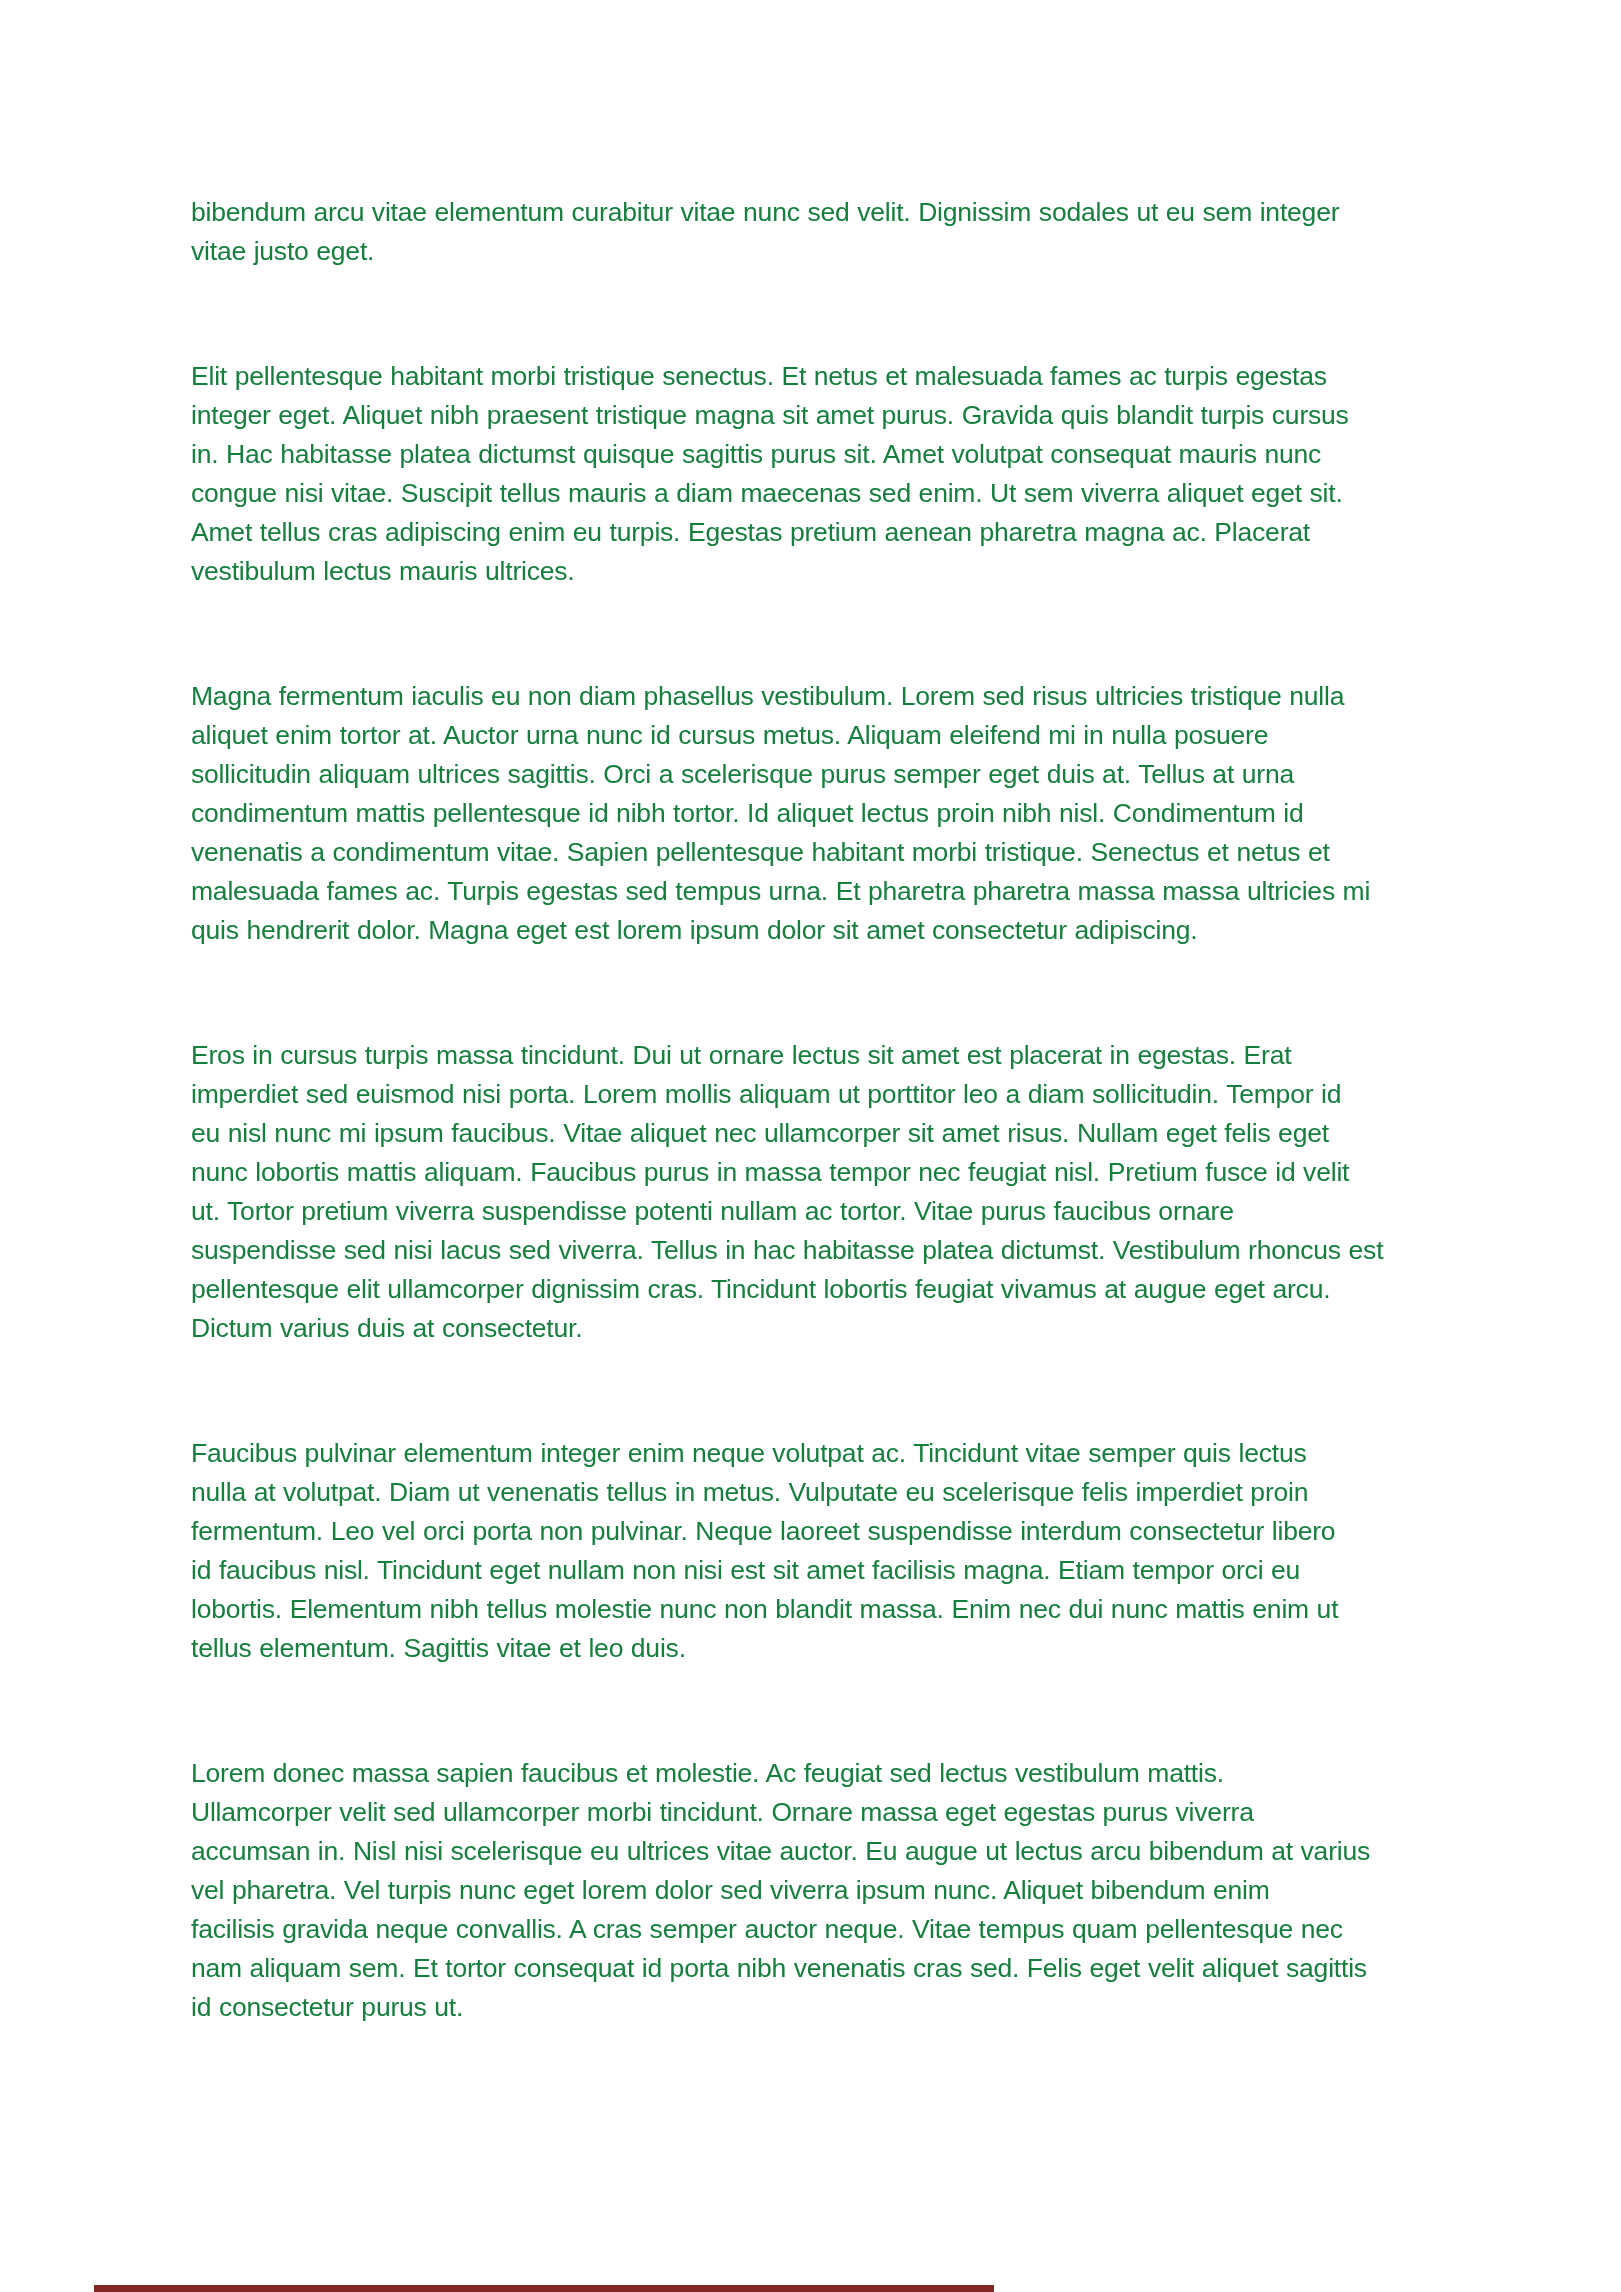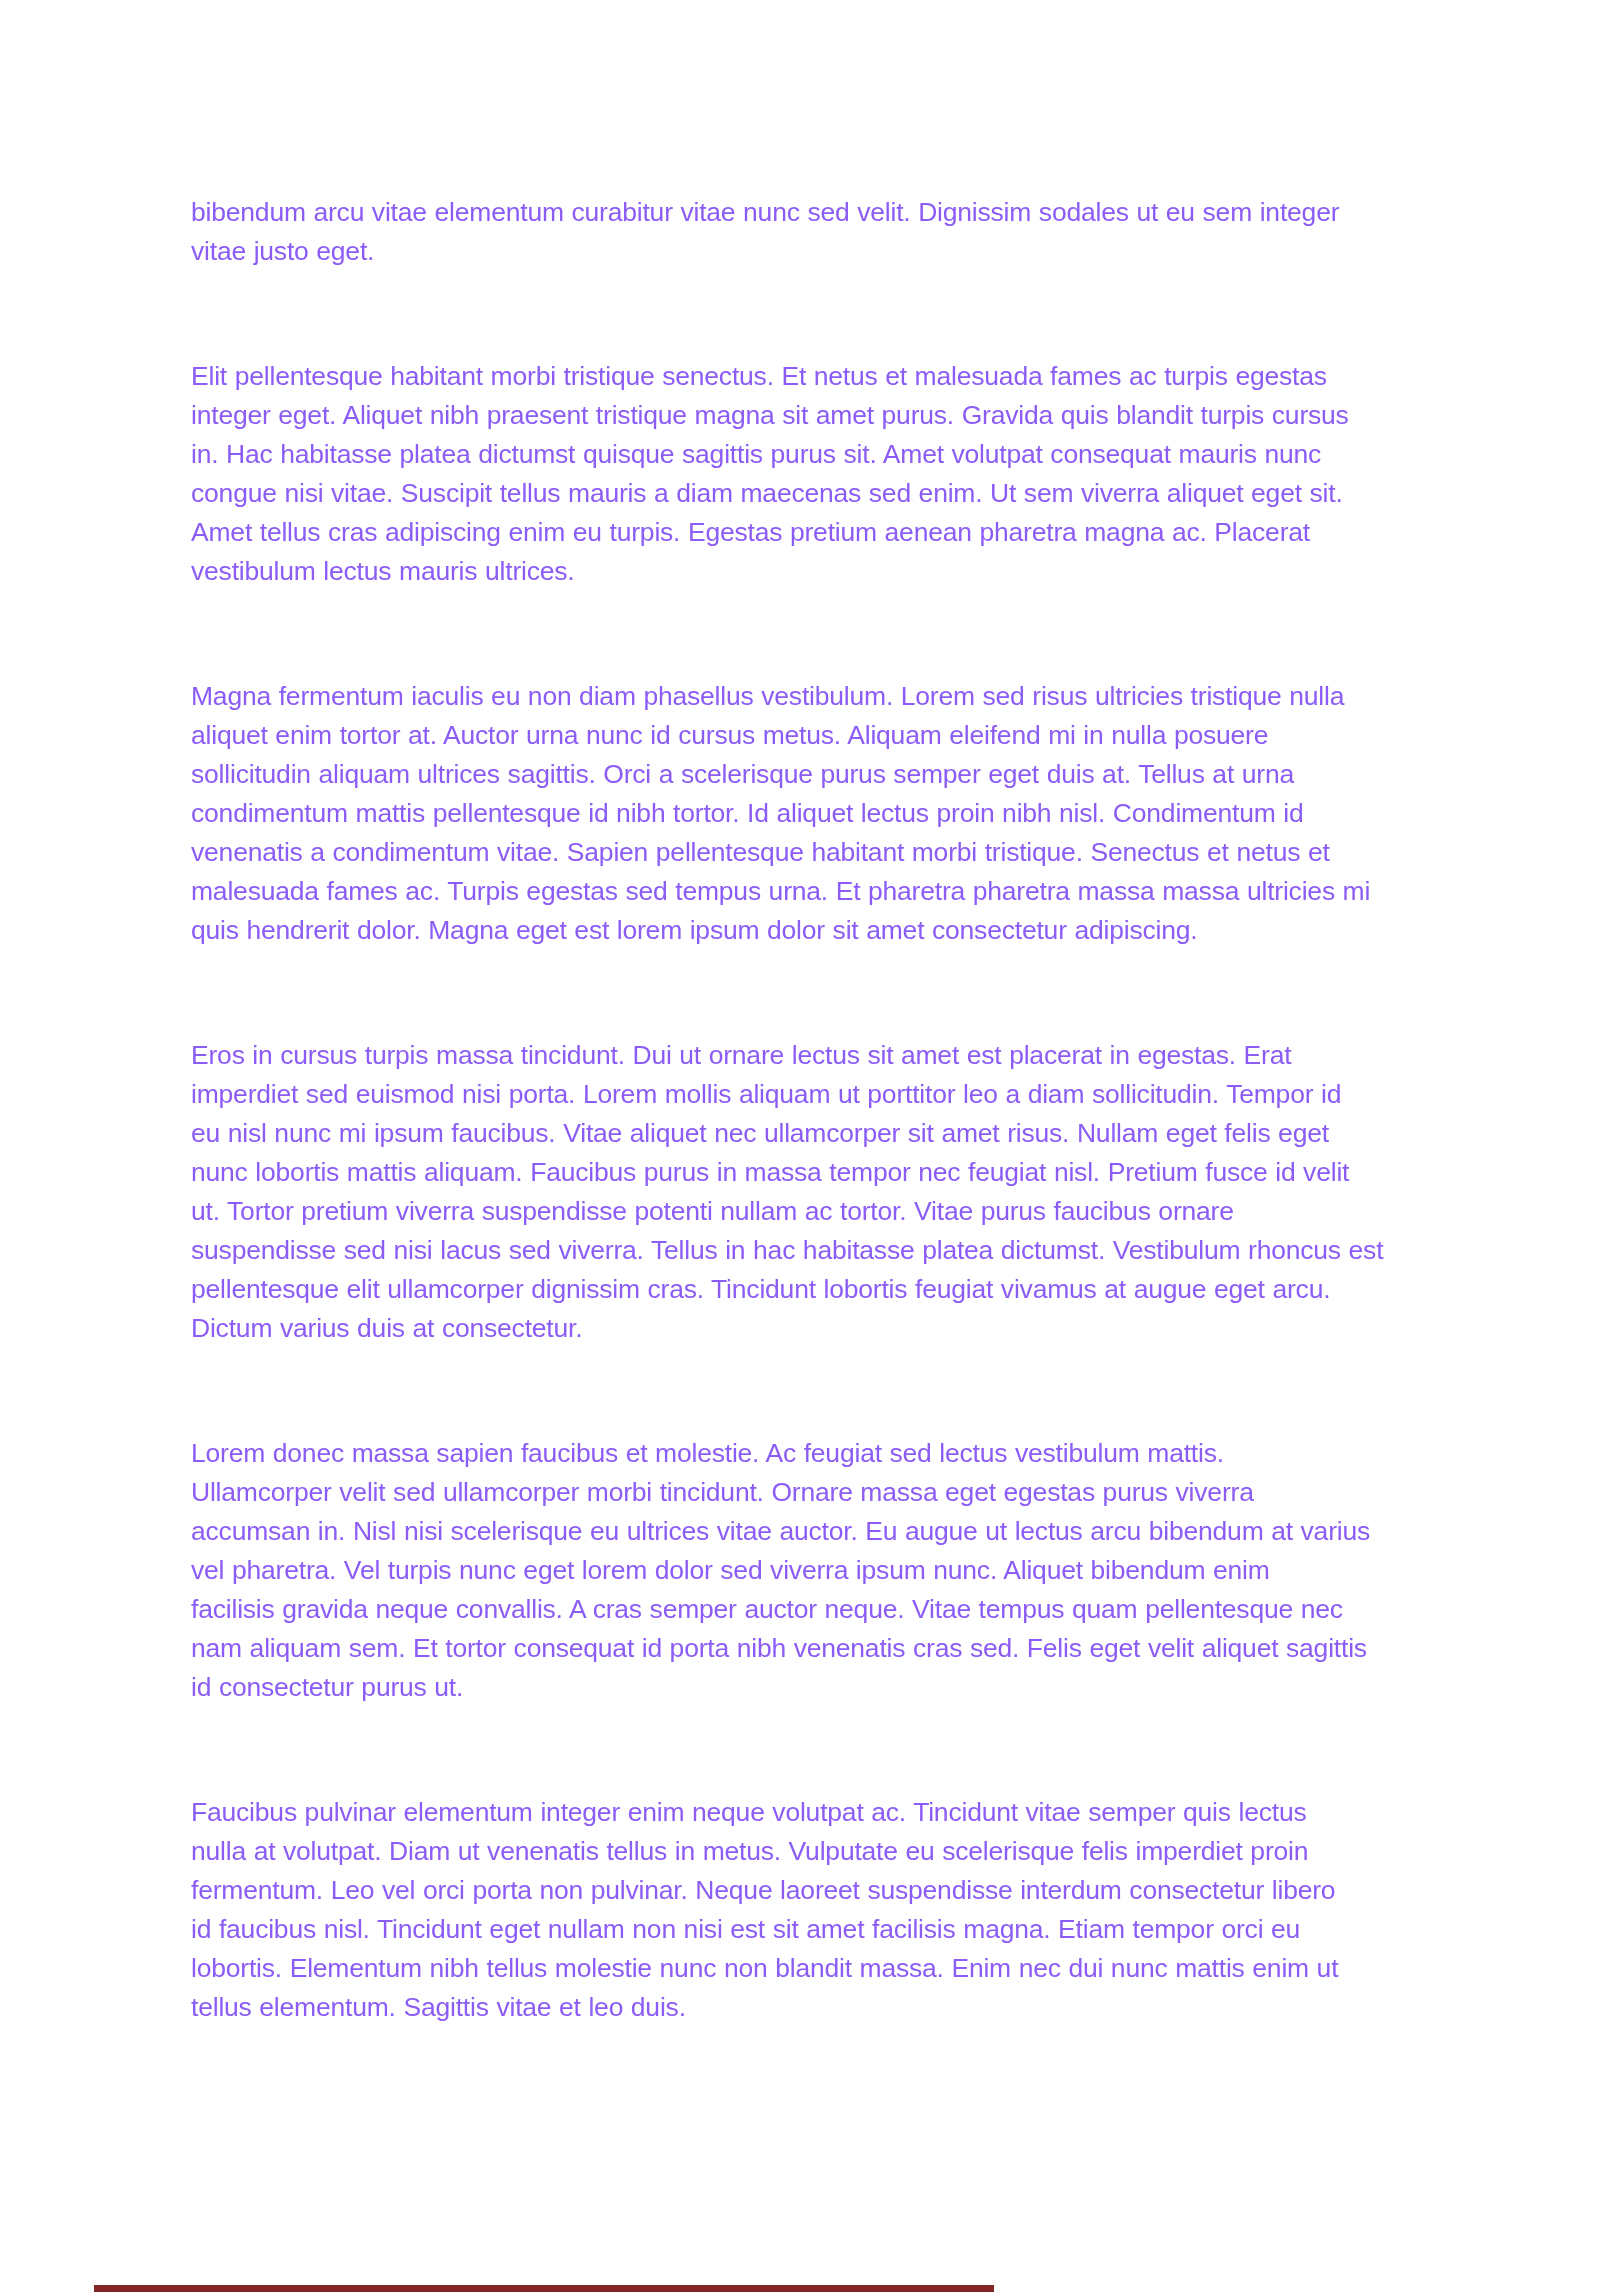--- a/index.html
+++ b/index.html
@@ -36,21 +36,21 @@
     bottom: 0;
     width: 900px;
     height: 7.8px;
     background: #822626; 
   }
 </style>
 </head>
 <body>
 
 <div class="page">
-  <div class="doc-body" style="color: #8b5cf6;">
+  <div class="doc-body" style="color: #15803d;">
 
   <p class="para">bibendum arcu vitae elementum curabitur vitae nunc sed velit. Dignissim sodales ut eu sem integer
 vitae justo eget.</p>
       <p class="para">Elit pellentesque habitant morbi tristique senectus. Et netus et malesuada fames ac turpis egestas
 integer eget. Aliquet nibh praesent tristique magna sit amet purus. Gravida quis blandit turpis cursus
 in. Hac habitasse platea dictumst quisque sagittis purus sit. Amet volutpat consequat mauris nunc
 congue nisi vitae. Suscipit tellus mauris a diam maecenas sed enim. Ut sem viverra aliquet eget sit.
 Amet tellus cras adipiscing enim eu turpis. Egestas pretium aenean pharetra magna ac. Placerat
 vestibulum lectus mauris ultrices.</p>
       <p class="para">Magna fermentum iaculis eu non diam phasellus vestibulum. Lorem sed risus ultricies tristique nulla
@@ -61,29 +61,29 @@
 malesuada fames ac. Turpis egestas sed tempus urna. Et pharetra pharetra massa massa ultricies mi
 quis hendrerit dolor. Magna eget est lorem ipsum dolor sit amet consectetur adipiscing.</p>
       <p class="para">Eros in cursus turpis massa tincidunt. Dui ut ornare lectus sit amet est placerat in egestas. Erat
 imperdiet sed euismod nisi porta. Lorem mollis aliquam ut porttitor leo a diam sollicitudin. Tempor id
 eu nisl nunc mi ipsum faucibus. Vitae aliquet nec ullamcorper sit amet risus. Nullam eget felis eget
 nunc lobortis mattis aliquam. Faucibus purus in massa tempor nec feugiat nisl. Pretium fusce id velit
 ut. Tortor pretium viverra suspendisse potenti nullam ac tortor. Vitae purus faucibus ornare
 suspendisse sed nisi lacus sed viverra. Tellus in hac habitasse platea dictumst. Vestibulum rhoncus est
 pellentesque elit ullamcorper dignissim cras. Tincidunt lobortis feugiat vivamus at augue eget arcu.
 Dictum varius duis at consectetur.</p>
+      <p class="para">Faucibus pulvinar elementum integer enim neque volutpat ac. Tincidunt vitae semper quis lectus
+nulla at volutpat. Diam ut venenatis tellus in metus. Vulputate eu scelerisque felis imperdiet proin
+fermentum. Leo vel orci porta non pulvinar. Neque laoreet suspendisse interdum consectetur libero
+id faucibus nisl. Tincidunt eget nullam non nisi est sit amet facilisis magna. Etiam tempor orci eu
+lobortis. Elementum nibh tellus molestie nunc non blandit massa. Enim nec dui nunc mattis enim ut
+tellus elementum. Sagittis vitae et leo duis.</p>
       <p class="para">Lorem donec massa sapien faucibus et molestie. Ac feugiat sed lectus vestibulum mattis.
 Ullamcorper velit sed ullamcorper morbi tincidunt. Ornare massa eget egestas purus viverra
 accumsan in. Nisl nisi scelerisque eu ultrices vitae auctor. Eu augue ut lectus arcu bibendum at varius
 vel pharetra. Vel turpis nunc eget lorem dolor sed viverra ipsum nunc. Aliquet bibendum enim
 facilisis gravida neque convallis. A cras semper auctor neque. Vitae tempus quam pellentesque nec
 nam aliquam sem. Et tortor consequat id porta nibh venenatis cras sed. Felis eget velit aliquet sagittis
 id consectetur purus ut.</p>
-      <p class="para">Faucibus pulvinar elementum integer enim neque volutpat ac. Tincidunt vitae semper quis lectus
-nulla at volutpat. Diam ut venenatis tellus in metus. Vulputate eu scelerisque felis imperdiet proin
-fermentum. Leo vel orci porta non pulvinar. Neque laoreet suspendisse interdum consectetur libero
-id faucibus nisl. Tincidunt eget nullam non nisi est sit amet facilisis magna. Etiam tempor orci eu
-lobortis. Elementum nibh tellus molestie nunc non blandit massa. Enim nec dui nunc mattis enim ut
-tellus elementum. Sagittis vitae et leo duis.</p>
     </div>
   <div class="bottom-bar" style="background: rgb(130, 38, 38);"></div>
 </div>
 
 
 </body></html>

